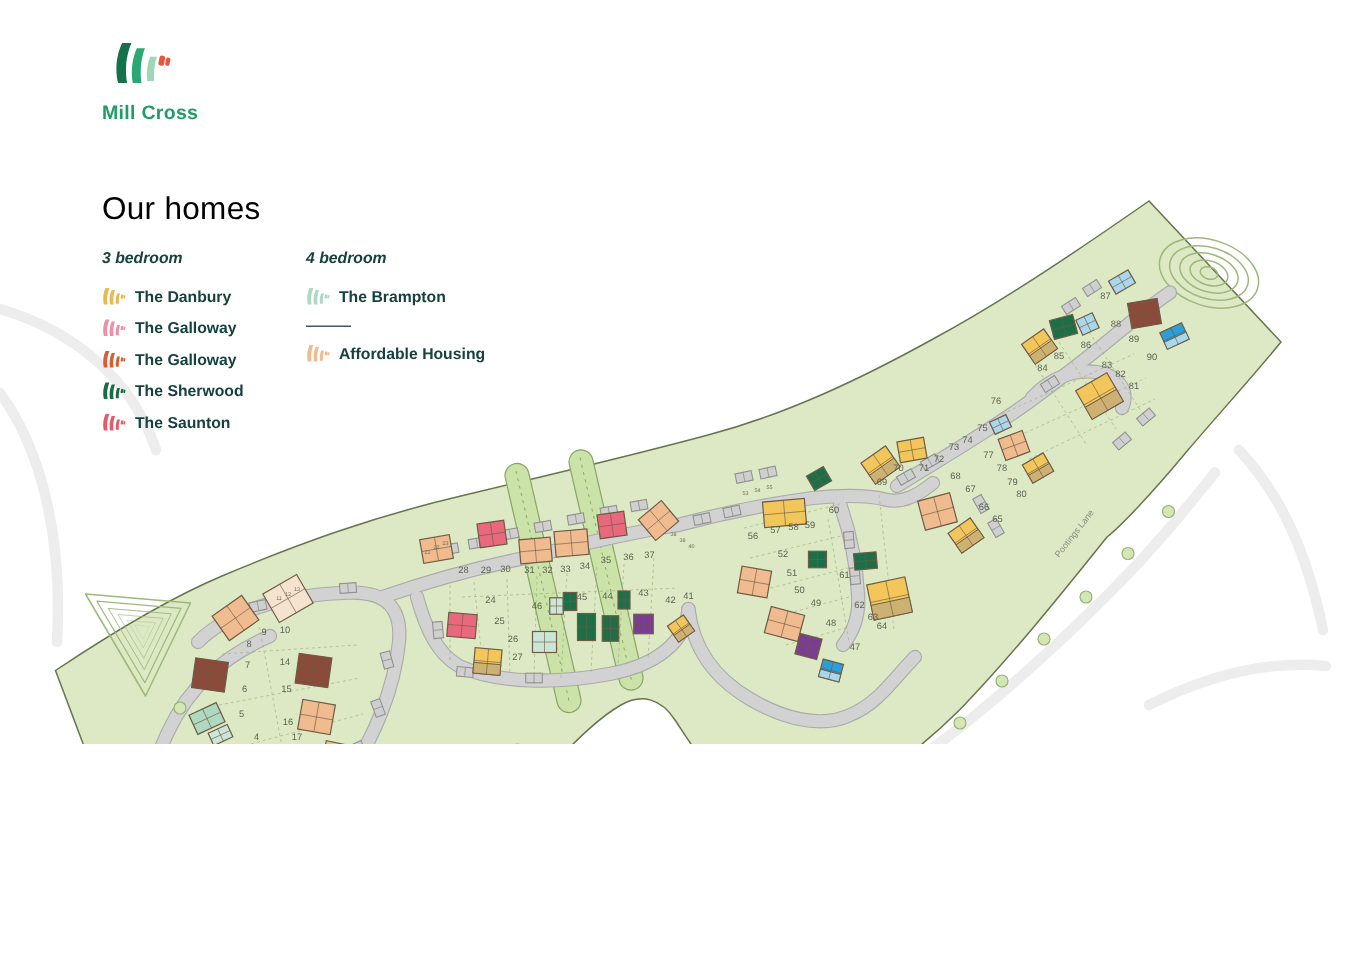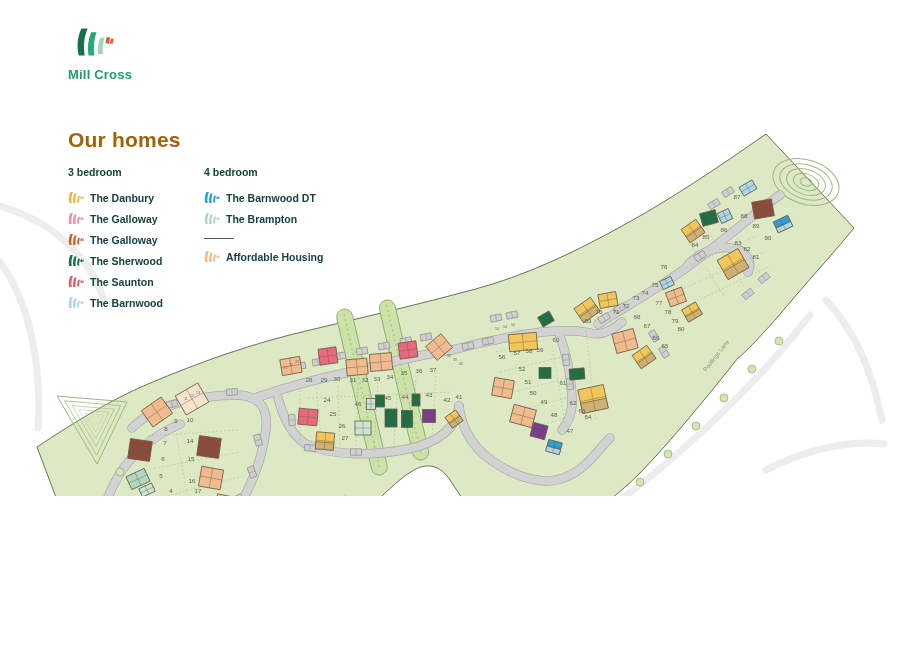--- a/index.html
+++ b/index.html
@@ -4,25 +4,25 @@
 <style>
   html,body{margin:0;padding:0;background:#fff;}
   .stage{position:relative;width:908px;height:496px;background:#ffffff;overflow:hidden;
          font-family:"Liberation Sans",sans-serif;color:#1B4A4A;}
   
   .brand{position:absolute;left:68px;top:26px;z-index:5;}
   .brand .logo{display:block;margin-left:8px;}
   .brand .brand-name{margin-top:9px;font-size:13px;font-weight:700;color:#1E9E66;letter-spacing:.2px;}
   
   .legend{position:absolute;left:68px;top:128px;z-index:5;width:260px;}
-  .legend h1{margin:0 0 14px 0;font-size:21px;font-weight:700;color:#a16207;letter-spacing:.2px;}
+  .legend h1{margin:0 0 14px 0;font-size:21px;font-weight:400;color:#000000;letter-spacing:.2px;}
   .cols{display:flex;gap:24px;}
   .col{width:112px;}
   .col.c2{width:124px;}
-  .col h2{margin:0 0 9px 0;font-size:10.5px;font-weight:700;color:#16413F;}
+  .col h2{margin:0 0 9px 0;font-size:10.5px;font-weight:700;color:#16413F;font-style:italic;}
   .item{display:flex;align-items:center;gap:6px;height:21px;}
   .item .mark{width:16px;height:13px;flex:0 0 16px;}
   .item .name{font-size:10.5px;font-weight:700;color:#16413F;white-space:nowrap;}
   .divider{width:30px;border-top:1.6px solid #45585A;margin:9px 0 7px 0;}
   
   #plan{position:absolute;left:0;top:0;}
   .plot-num{font-family:"Liberation Sans",sans-serif;font-size:6.2px;fill:#5C6150;text-anchor:middle;}
   .plot-num.sm{font-size:3.6px;fill:#6B6B5A;}
   .map-label{font-family:"Liberation Sans",sans-serif;font-size:6px;fill:#8D8D7E;}
   
@@ -103,47 +103,23 @@
               <g fill="#E25D6B">
                 <path d="M1.2 13 C0.2 8.5 0.8 4.5 2.4 1 L5.2 1 C3.6 4.7 3.2 8.7 3.9 13 Z"></path>
                 <path d="M5.6 13 C5.0 9.3 5.4 5.8 6.8 2.6 L9.2 2.6 C8.0 5.9 7.7 9.4 8.2 13 Z"></path>
                 <path d="M9.9 12.4 C9.6 9.8 9.9 7.3 10.8 5.1 L12.8 5.1 C12.0 7.4 11.8 9.9 12.0 12.4 Z"></path>
                 <rect x="13.4" y="5.6" width="1.7" height="3" rx="0.6" transform="rotate(12 14.2 7.1)"></rect>
                 <rect x="15.3" y="6.2" width="1.3" height="2.4" rx="0.5" transform="rotate(12 15.9 7.4)"></rect>
               </g>
             </svg>
     <span class="name">The Saunton</span>
   </div>
-          <div class="item">
-    <svg class="mark" viewBox="0 0 17 14">
-              <g fill="#ABD7EC">
-                <path d="M1.2 13 C0.2 8.5 0.8 4.5 2.4 1 L5.2 1 C3.6 4.7 3.2 8.7 3.9 13 Z"></path>
-                <path d="M5.6 13 C5.0 9.3 5.4 5.8 6.8 2.6 L9.2 2.6 C8.0 5.9 7.7 9.4 8.2 13 Z"></path>
-                <path d="M9.9 12.4 C9.6 9.8 9.9 7.3 10.8 5.1 L12.8 5.1 C12.0 7.4 11.8 9.9 12.0 12.4 Z"></path>
-                <rect x="13.4" y="5.6" width="1.7" height="3" rx="0.6" transform="rotate(12 14.2 7.1)"></rect>
-                <rect x="15.3" y="6.2" width="1.3" height="2.4" rx="0.5" transform="rotate(12 15.9 7.4)"></rect>
-              </g>
-            </svg>
-    <span class="name">The Barnwood</span>
-  </div>
         </div>
         <div class="col c2">
           <h2>4 bedroom</h2>
-          <div class="item">
-    <svg class="mark" viewBox="0 0 17 14">
-              <g fill="#2D9FD8">
-                <path d="M1.2 13 C0.2 8.5 0.8 4.5 2.4 1 L5.2 1 C3.6 4.7 3.2 8.7 3.9 13 Z"></path>
-                <path d="M5.6 13 C5.0 9.3 5.4 5.8 6.8 2.6 L9.2 2.6 C8.0 5.9 7.7 9.4 8.2 13 Z"></path>
-                <path d="M9.9 12.4 C9.6 9.8 9.9 7.3 10.8 5.1 L12.8 5.1 C12.0 7.4 11.8 9.9 12.0 12.4 Z"></path>
-                <rect x="13.4" y="5.6" width="1.7" height="3" rx="0.6" transform="rotate(12 14.2 7.1)"></rect>
-                <rect x="15.3" y="6.2" width="1.3" height="2.4" rx="0.5" transform="rotate(12 15.9 7.4)"></rect>
-              </g>
-            </svg>
-    <span class="name">The Barnwood DT</span>
-  </div>
           <div class="item">
     <svg class="mark" viewBox="0 0 17 14">
               <g fill="#AFD8C0">
                 <path d="M1.2 13 C0.2 8.5 0.8 4.5 2.4 1 L5.2 1 C3.6 4.7 3.2 8.7 3.9 13 Z"></path>
                 <path d="M5.6 13 C5.0 9.3 5.4 5.8 6.8 2.6 L9.2 2.6 C8.0 5.9 7.7 9.4 8.2 13 Z"></path>
                 <path d="M9.9 12.4 C9.6 9.8 9.9 7.3 10.8 5.1 L12.8 5.1 C12.0 7.4 11.8 9.9 12.0 12.4 Z"></path>
                 <rect x="13.4" y="5.6" width="1.7" height="3" rx="0.6" transform="rotate(12 14.2 7.1)"></rect>
                 <rect x="15.3" y="6.2" width="1.3" height="2.4" rx="0.5" transform="rotate(12 15.9 7.4)"></rect>
               </g>
             </svg>

